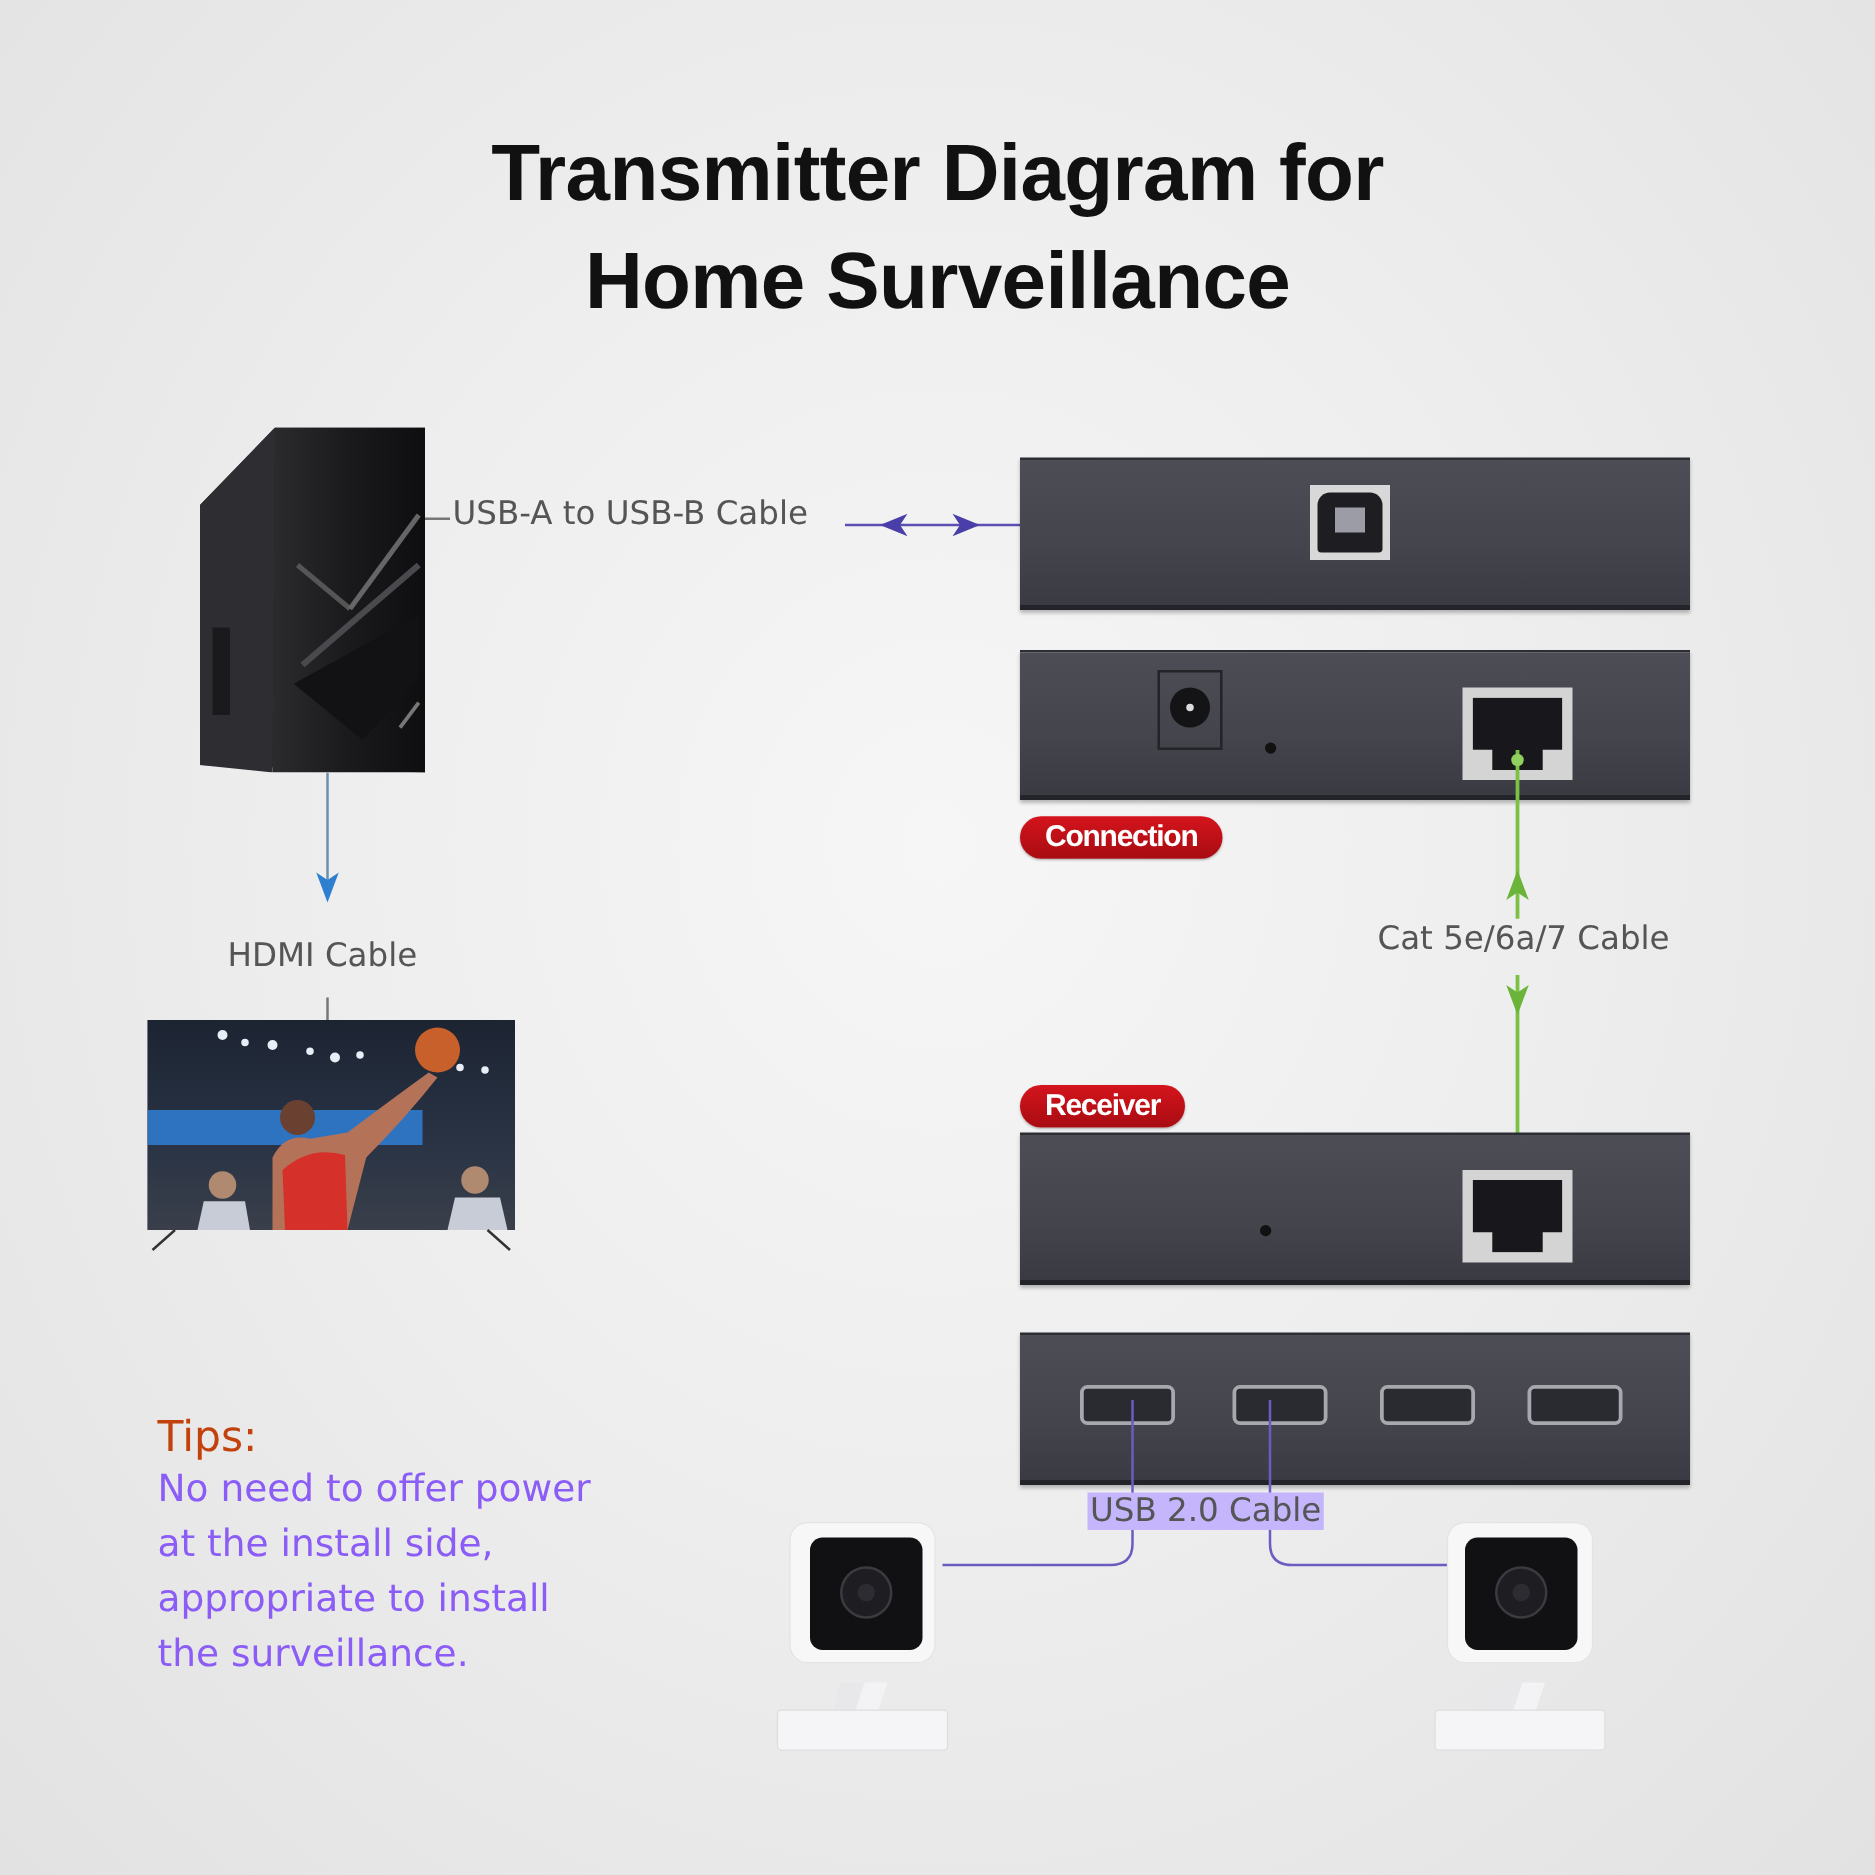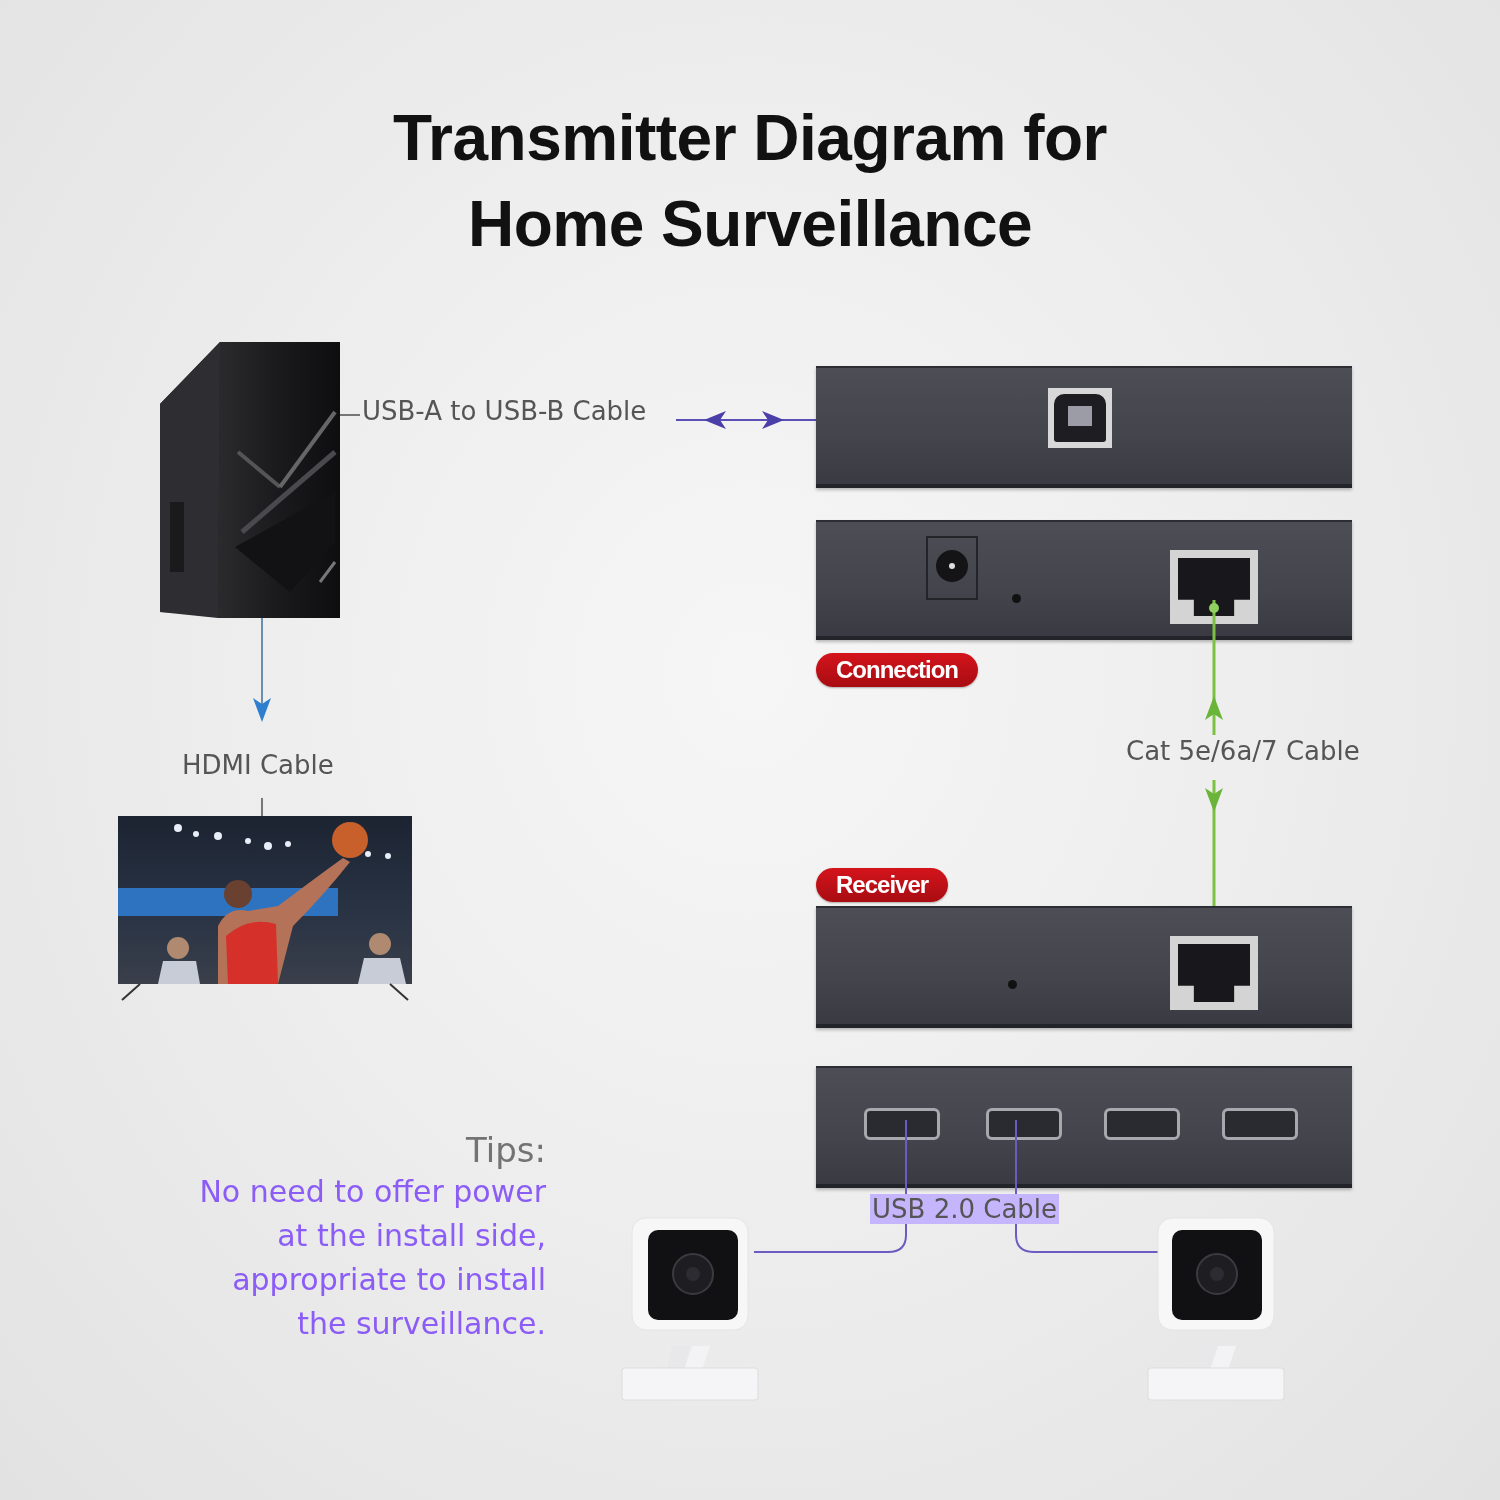--- a/index.html
+++ b/index.html
@@ -1,21 +1,21 @@
 <!DOCTYPE html>
 <html><head>
 <meta charset="utf-8">
 <style>
   html, body { margin:0; padding:0; }
   body {
     width:1500px; height:1500px; position:relative; overflow:hidden;
     background: radial-gradient(ellipse at 50% 45%, #f6f6f6 0%, #eeeeee 45%, #e2e2e2 100%);
     font-family: "DejaVu Sans", sans-serif;
   }
-  .abs { position:absolute;text-align:right; }
+  .abs { position:absolute; }
   .title {
     left:0; width:1500px; text-align:center; color:#111;
     font-family: "Liberation Sans", sans-serif; font-weight:bold;
     font-size:64px; line-height:86px; top:95px; letter-spacing:-0.5px;
   }
   .label { color:#555; font-family:"DejaVu Sans", sans-serif; font-size:26px; white-space:nowrap; }
 
   
   .tower { left:160px; top:342px; width:180px; height:276px; }
 
@@ -45,21 +45,21 @@
     height:34px; line-height:34px; padding:0 20px; box-shadow:0 1px 2px rgba(0,0,0,0.3);
     letter-spacing:-1px;
   }
 
   
   .tv { left:118px; top:816px; width:294px; height:168px; background:#1a2230; overflow:hidden; }
 
   
   .camera { width:140px; height:185px; }
 
-  .tips-title { color:#737373; font-size:34px; font-family:"DejaVu Sans", sans-serif; }
+  .tips-title { color:#c2410c; font-size:34px; font-family:"DejaVu Sans", sans-serif; }
   .tips-body { color:#8b5cf6; font-size:30px; line-height:44px; font-family:"DejaVu Sans", sans-serif; width:420px; }
 </style>
 </head>
 <body>
 
 <div class="abs title">
   <div>Transmitter Diagram for</div>
   <div>Home Surveillance</div>
 </div>
 
@@ -112,21 +112,21 @@
 
 <div class="abs" style="left:1200px;top:600px;">
   <svg width="30" height="380" viewBox="0 0 30 380">
     <line x1="14" y1="0" x2="14" y2="135" stroke="#7cc242" stroke-width="3"></line>
     <line x1="14" y1="180" x2="14" y2="370" stroke="#7cc242" stroke-width="3"></line>
     <polygon points="14,96 5,120 14,114 23,120" fill="#6bb43a"></polygon>
     <polygon points="14,212 5,188 14,194 23,188" fill="#6bb43a"></polygon>
     <circle cx="14" cy="8" r="5" fill="#8fd060"></circle>
   </svg>
 </div>
-<div class="abs label" style="left:1102px;top:736px;margin-left:24px;">Cat 5e/6a/7 Cable</div>
+<div class="abs label" style="left:1102px;top:736px;">Cat 5e/6a/7 Cable</div>
 
 <div class="abs pill" style="left:816px;top:868px;">Receiver</div>
 
 <div class="abs device" style="left:816px;top:906px;width:536px;height:116px;">
   <div class="abs pin-hole" style="left:192px;top:72px;"></div>
   <div class="abs rj45" style="left:354px;top:28px;">
       <div class="rj45-inner"></div>
     </div>
 </div>
 

